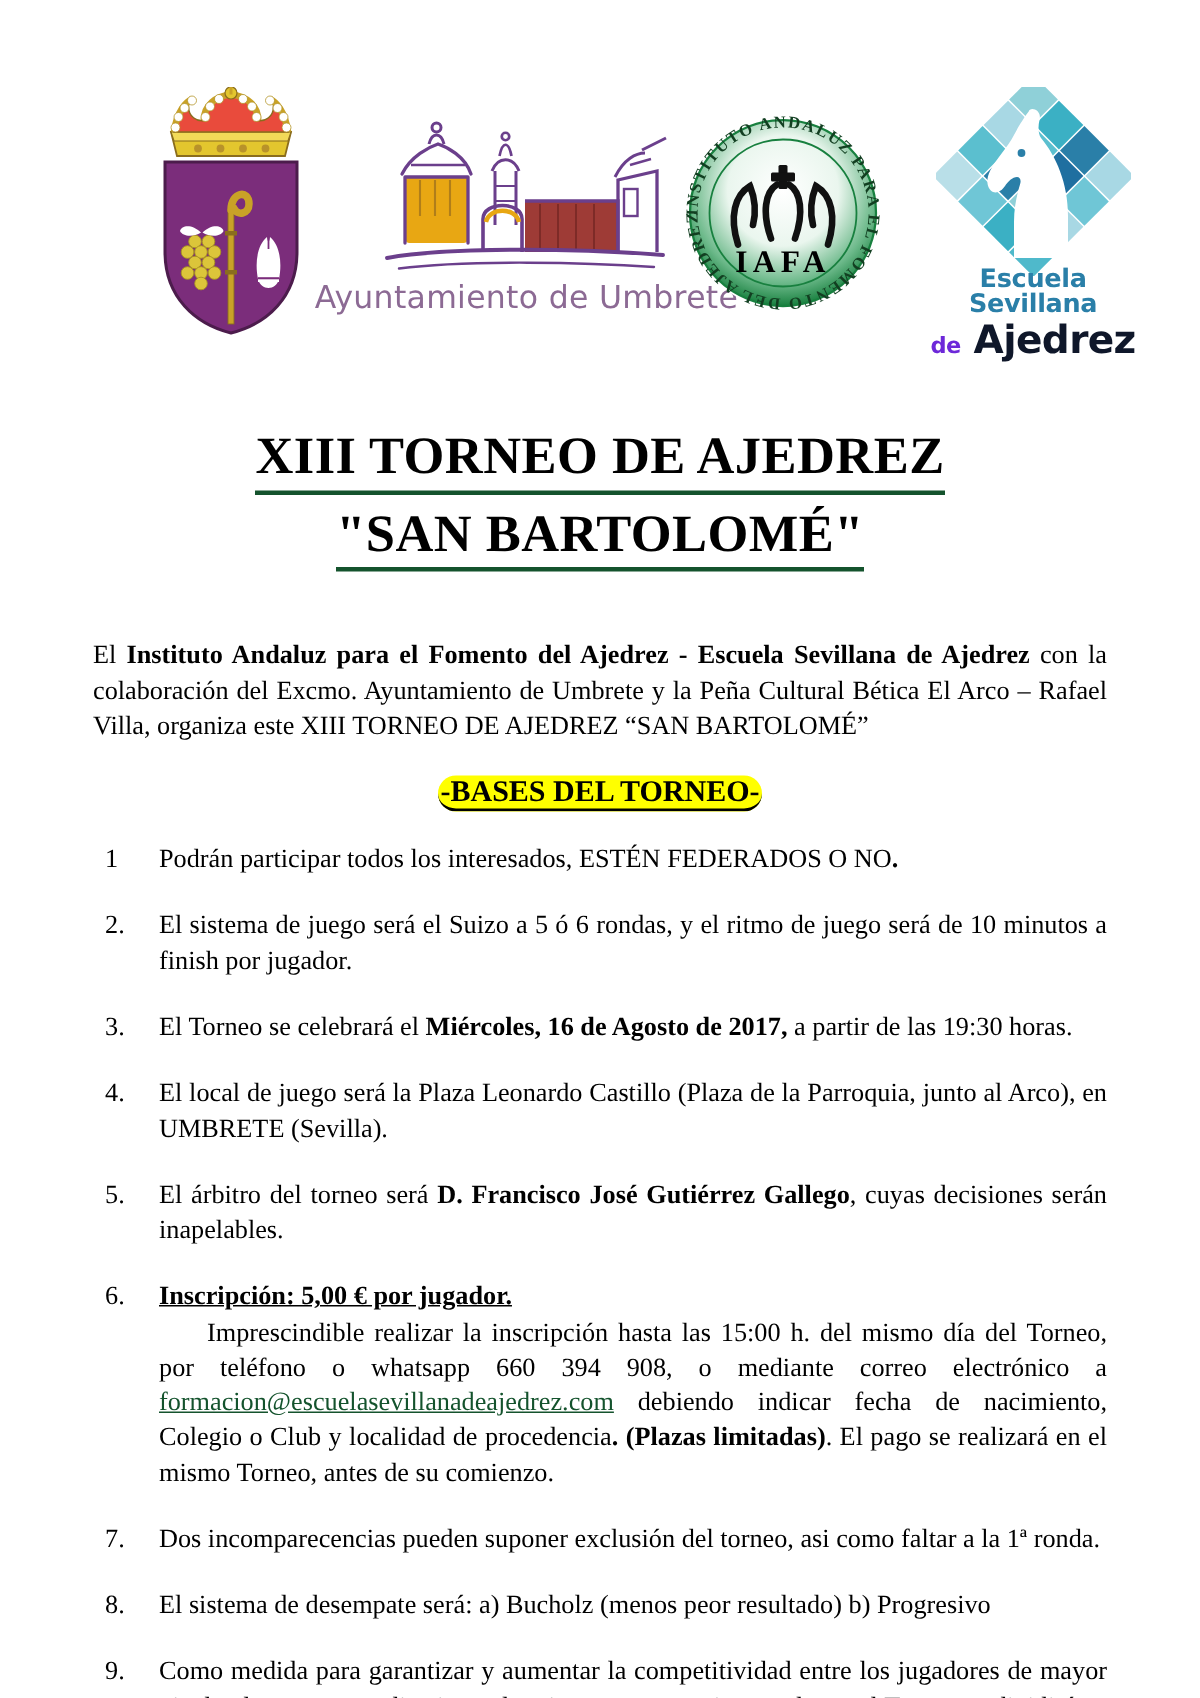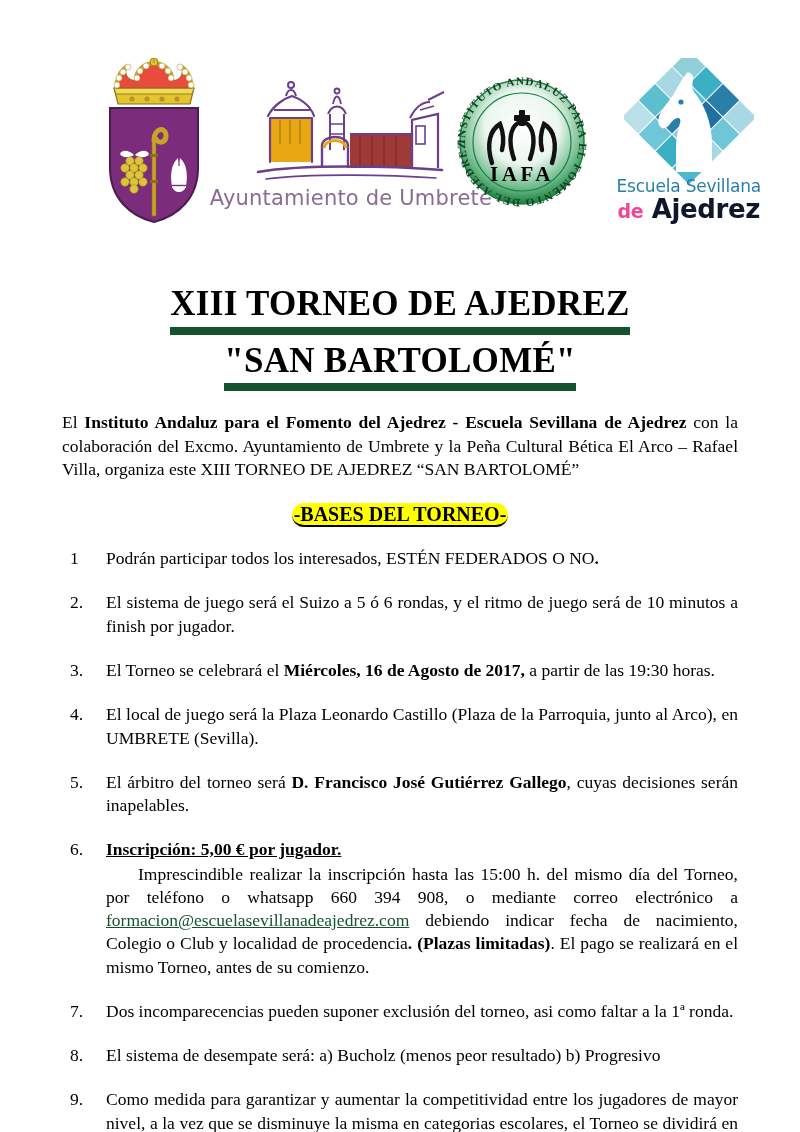--- a/index.html
+++ b/index.html
@@ -101,54 +101,54 @@
   .esa-text {
     position: absolute;
     top: 120px; left: 0;
     width: 146px;
     text-align: center;
     font-family: "DejaVu Sans", sans-serif;
     line-height: 1.02;
   }
   .esa-line1 {
     font-size: 17px;
-    font-weight: 400;
+    font-weight: 700;
     color: #2a7fa8;
     display: block;
     letter-spacing: -0.2px;
   }
   .esa-line2 {
     display: block;
     font-size: 26px;
     font-weight: 700;
     letter-spacing: -0.4px;
     margin-top: 1px;
   }
-  .esa-de { color: #ec4899; font-size: 19px; }
+  .esa-de { color: #6d28d9; font-size: 15px; }
   .esa-ajedrez { color: #0f172a; }
 
   
   .doc-title {
     margin-top: 30px;
     text-align: center;
     font-weight: bold;
     font-size: 35px;
     line-height: 1.22;
     letter-spacing: 0.3px;
   }
   .doc-title .tline {
     display: inline-block;
-    border-bottom: 8px solid #14532d;
+    border-bottom: 3px solid #14532d;
     padding-bottom: 1px;
   }
   .title-l2 { margin-top: 5px; }
 
   
   .intro {
-    margin-top: 20px;
+    margin-top: 44px;
     font-size: 17.5px;
     line-height: 1.33;
     text-align: justify;
   }
   .bases-head {
     margin-top: 22px;
     text-align: center;
     font-size: 20px;
     font-weight: bold;
   }

